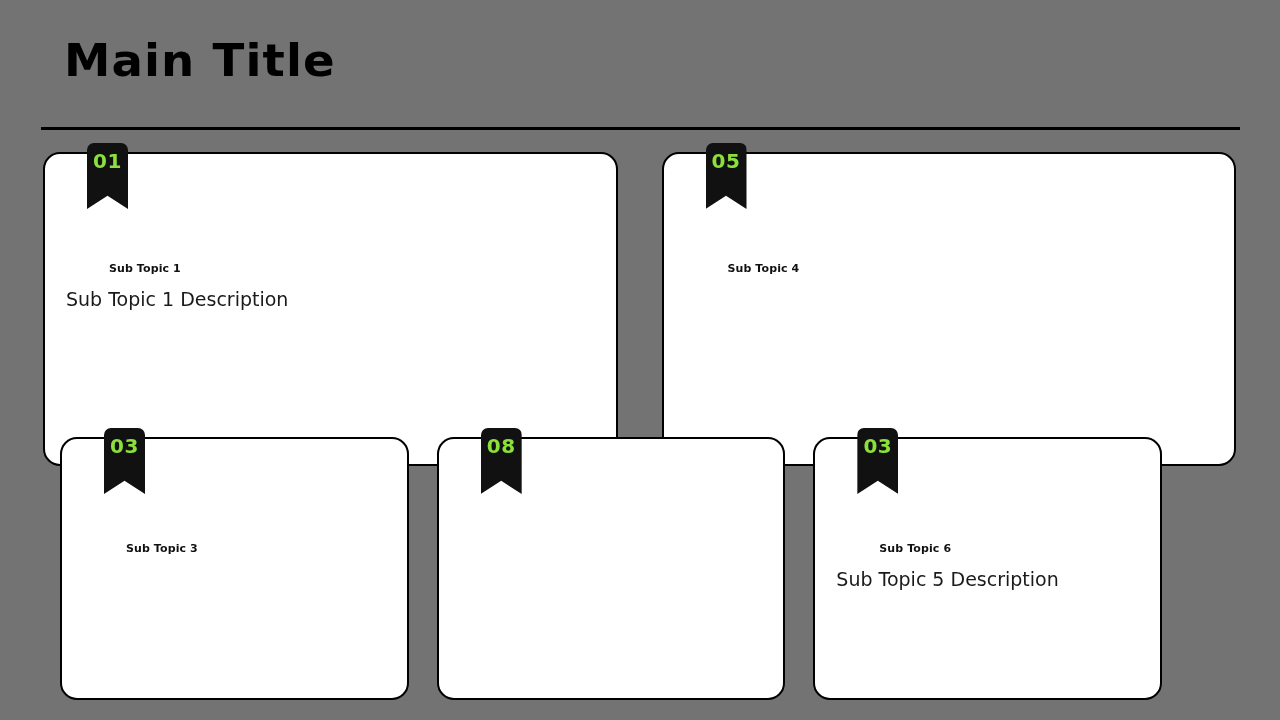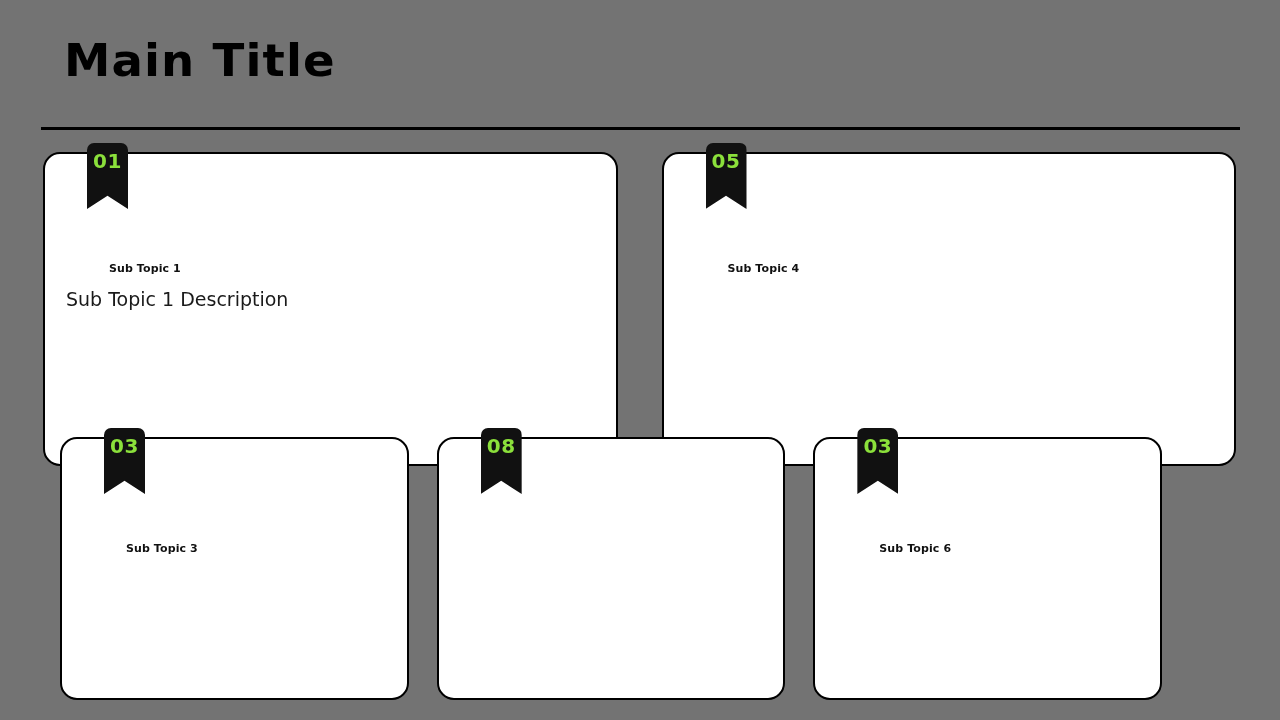--- a/index.html
+++ b/index.html
@@ -142,18 +142,19 @@
         <span class="ribbon-num">08</span>
       </div>
     </div>
 
     <div class="card">
       <div class="ribbon">
         <span class="ribbon-num">03</span>
       </div>
       <div class="card-body">
         <div class="card-title">Sub Topic 6</div>
+        <div class="card-desc">Sub Topic 5 Description</div>
       </div>
     </div>
 
   </div>
 
 </div>
 
 </body></html>

